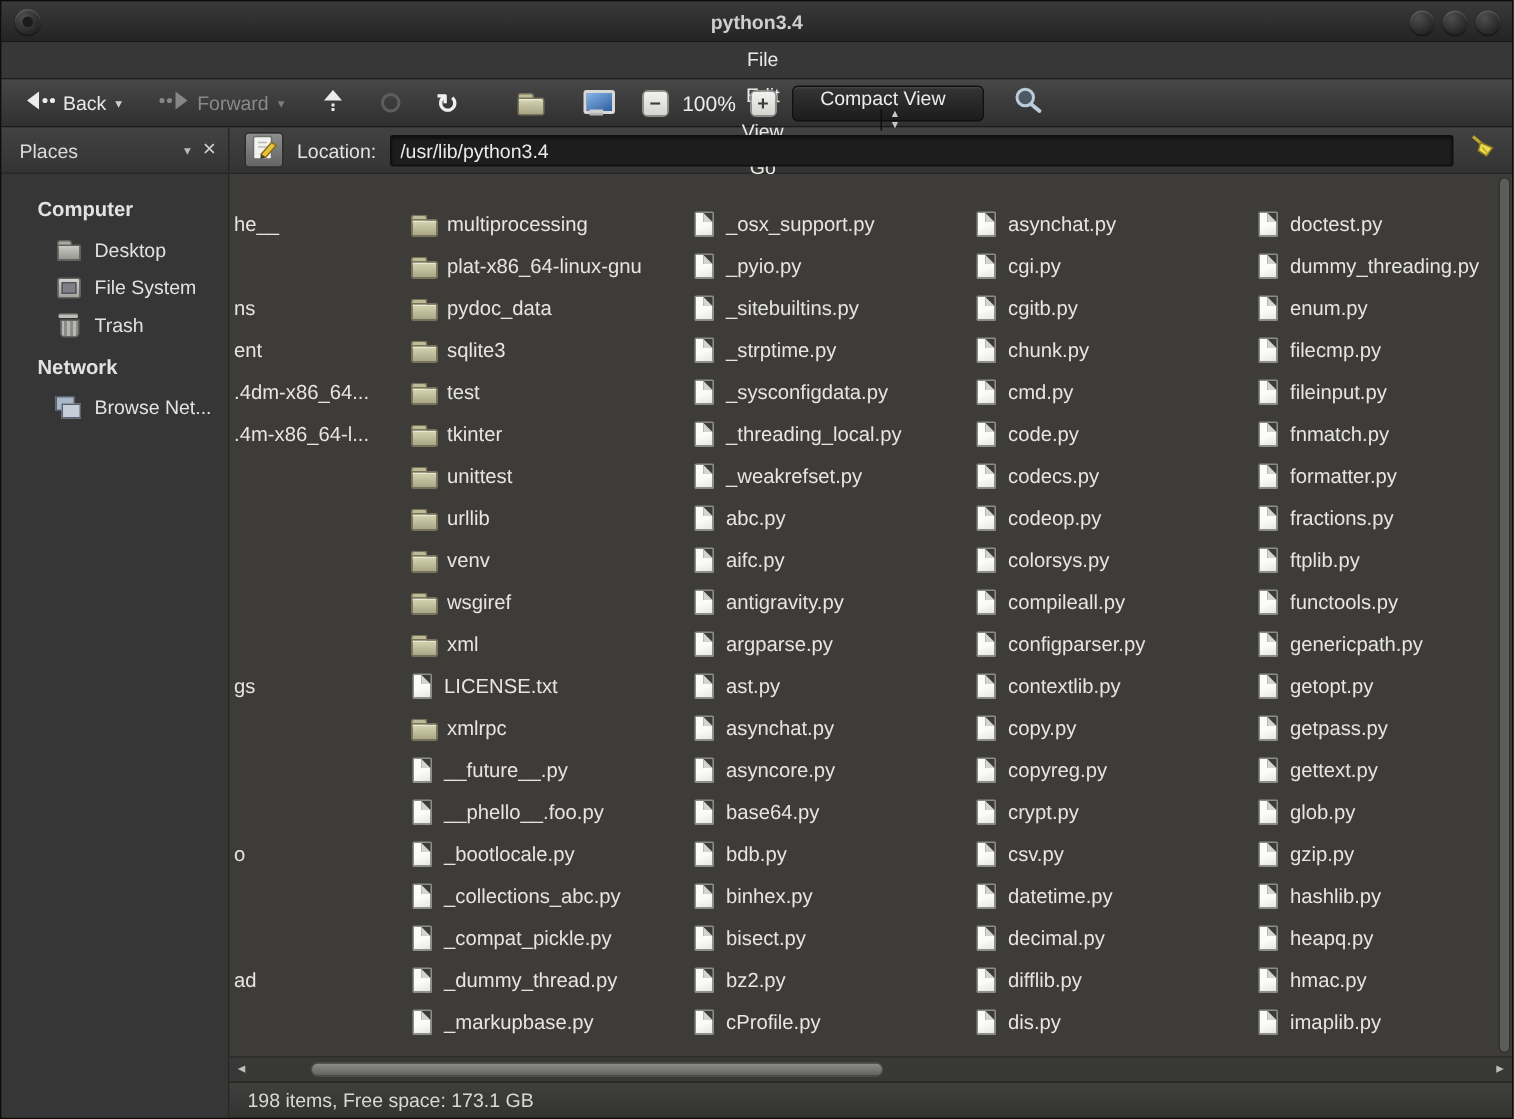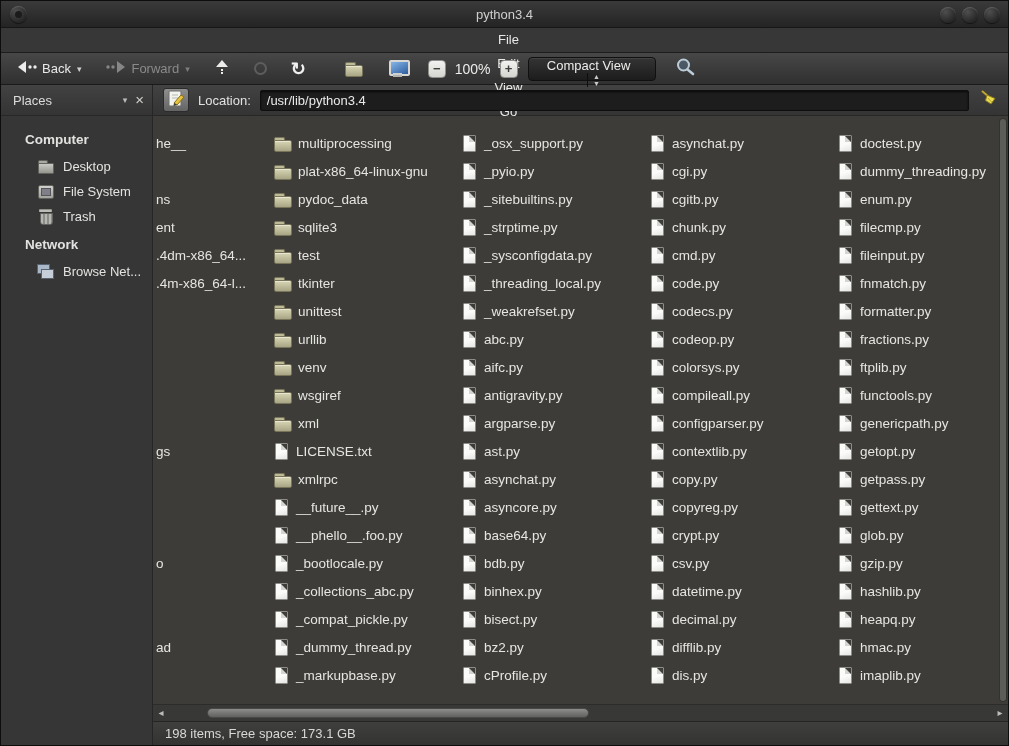--- a/index.html
+++ b/index.html
@@ -4,21 +4,21 @@
 <style>
   * { margin:0; padding:0; box-sizing:border-box; }
   html,body { background:#555; font-family:"Liberation Sans", sans-serif; }
   .window { position:relative; width:1009px; height:746px; background:#3d3c38;
             border:1px solid #0d0d0d; overflow:hidden; color:#e4e4e1; font-size:13px; }
 
   
   .titlebar { height:27px; background:linear-gradient(#3a3a3a,#242424);
               border-bottom:1px solid #161616; position:relative;
               display:flex; align-items:center; justify-content:center; }
-  .title-text { font-weight:normal; color:#cfcfcd; font-size:13px;text-align:right; }
+  .title-text { font-weight:bold; color:#cfcfcd; font-size:13px;text-align:right; }
   .wbtn { width:16px; height:16px; border-radius:50%;
           background:radial-gradient(circle at 35% 30%, #4e4e4e, #262626 72%);
           box-shadow: inset 0 1px 1px rgba(255,255,255,.18), 0 1px 1px rgba(0,0,0,.55); }
   .wmenu { position:absolute; left:9px; top:5px; width:17px; height:17px; }
   .wmenu::after { content:''; position:absolute; left:5px; top:5px; width:7px; height:7px;
                   border-radius:50%; background:#1b1b1b; }
   .wcontrols { position:absolute; right:8px; top:6px; display:flex; gap:6px; }
 
   
   .menubar { height:25px; background:#373737; display:flex; align-items:center;
@@ -113,21 +113,21 @@
   .sic-trash::after { content:''; position:absolute; left:3px; top:4px; width:11px; height:10px;
                       background:repeating-linear-gradient(90deg,#b6b6b2 0 2px,#8c8c88 2px 4px);
                       border:1px solid #63635f; border-radius:0 0 3px 3px; }
   .sic-network::before { content:''; position:absolute; left:0; top:0; width:11px; height:8px;
                       background:#a9b7c6; border:1px solid #56626f; }
   .sic-network::after { content:''; position:absolute; left:4px; top:5px; width:11px; height:8px;
                       background:#c6cfd9; border:1px solid #56626f; }
 
   .rightpane { flex:1; display:flex; flex-direction:column; min-width:0; }
   .filearea { position:relative; height:588px; background:#3d3c38; overflow:hidden; }
-  .fcol { position:absolute; top:13px; }
+  .fcol { position:absolute; top:19px; }
   .fitem { height:28px; display:flex; align-items:center; gap:6px; white-space:nowrap; }
   .flabel { font-size:13.5px; color:#e6e5e2; }
 
   .vscroll { position:absolute; top:2px; right:1px; bottom:2px; width:8px; background:#32322f;
              border-radius:4px; }
   .vthumb { position:absolute; left:1px; right:1px; top:1px; bottom:1px; background:#5c5c58;
             border-radius:4px; }
 
   
   .hscroll { height:17px; background:#39393790; background-color:#383836; display:flex;

